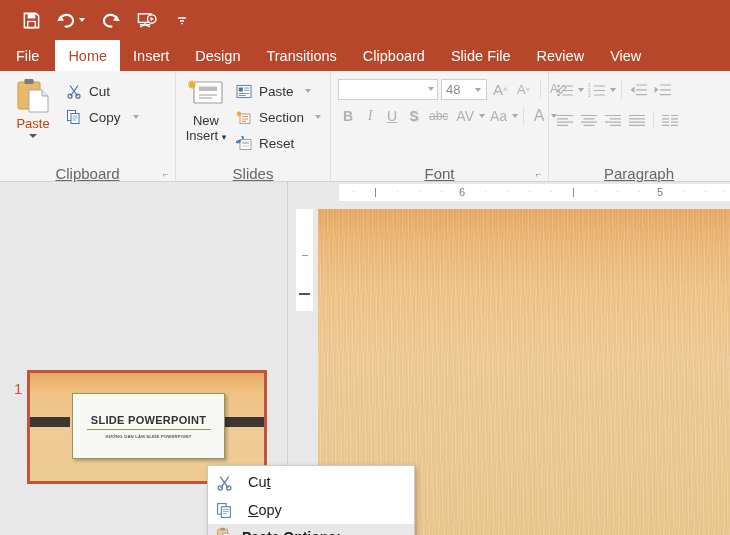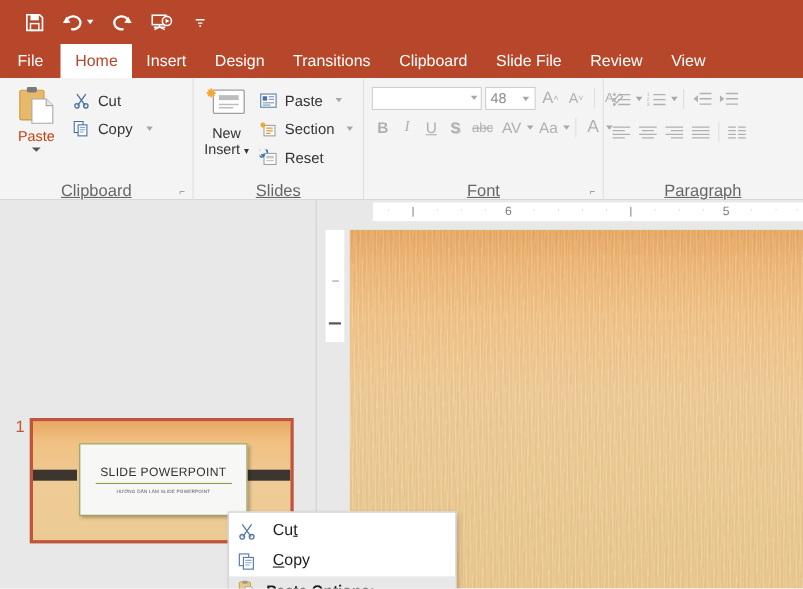--- a/index.html
+++ b/index.html
@@ -131,25 +131,26 @@
   }
   .thumb-pane {
     position: absolute; left: 0; top: 0; width: 288px; height: 353px;
     background: #e8e8e8; border-right: 1px solid #d0d0d0;
   }
   .slide-num {
     position: absolute; left: 14px; top: 198px;
     font-size: 15px; color: #c0553a;
   }
   .thumb {
-    position: absolute; left: 27px; top: 198px;
+    position: absolute; left: 27px; top: 188px;
     width: 240px; height: 114px;
     border: 3px solid #c0553a;
     background: linear-gradient(180deg,#e8a964 0%,#f0c183 18%,#efcb96 55%,#eccb93 100%);
     overflow: hidden;
+    font-weight: bold;
   }
   .thumb-bar {
     position: absolute; top: 44px; height: 10px; background: #3d3630;
   }
   .thumb-bar.l { left: 0; width: 40px; }
   .thumb-bar.r { right: 0; width: 40px; }
   .thumb-card {
     position: absolute; left: 42px; top: 20px; width: 153px; height: 66px;
     background: #f7f7f5; border: 1px solid #8d9b4f;
     box-shadow: 2px 2px 3px rgba(0,0,0,.25);

